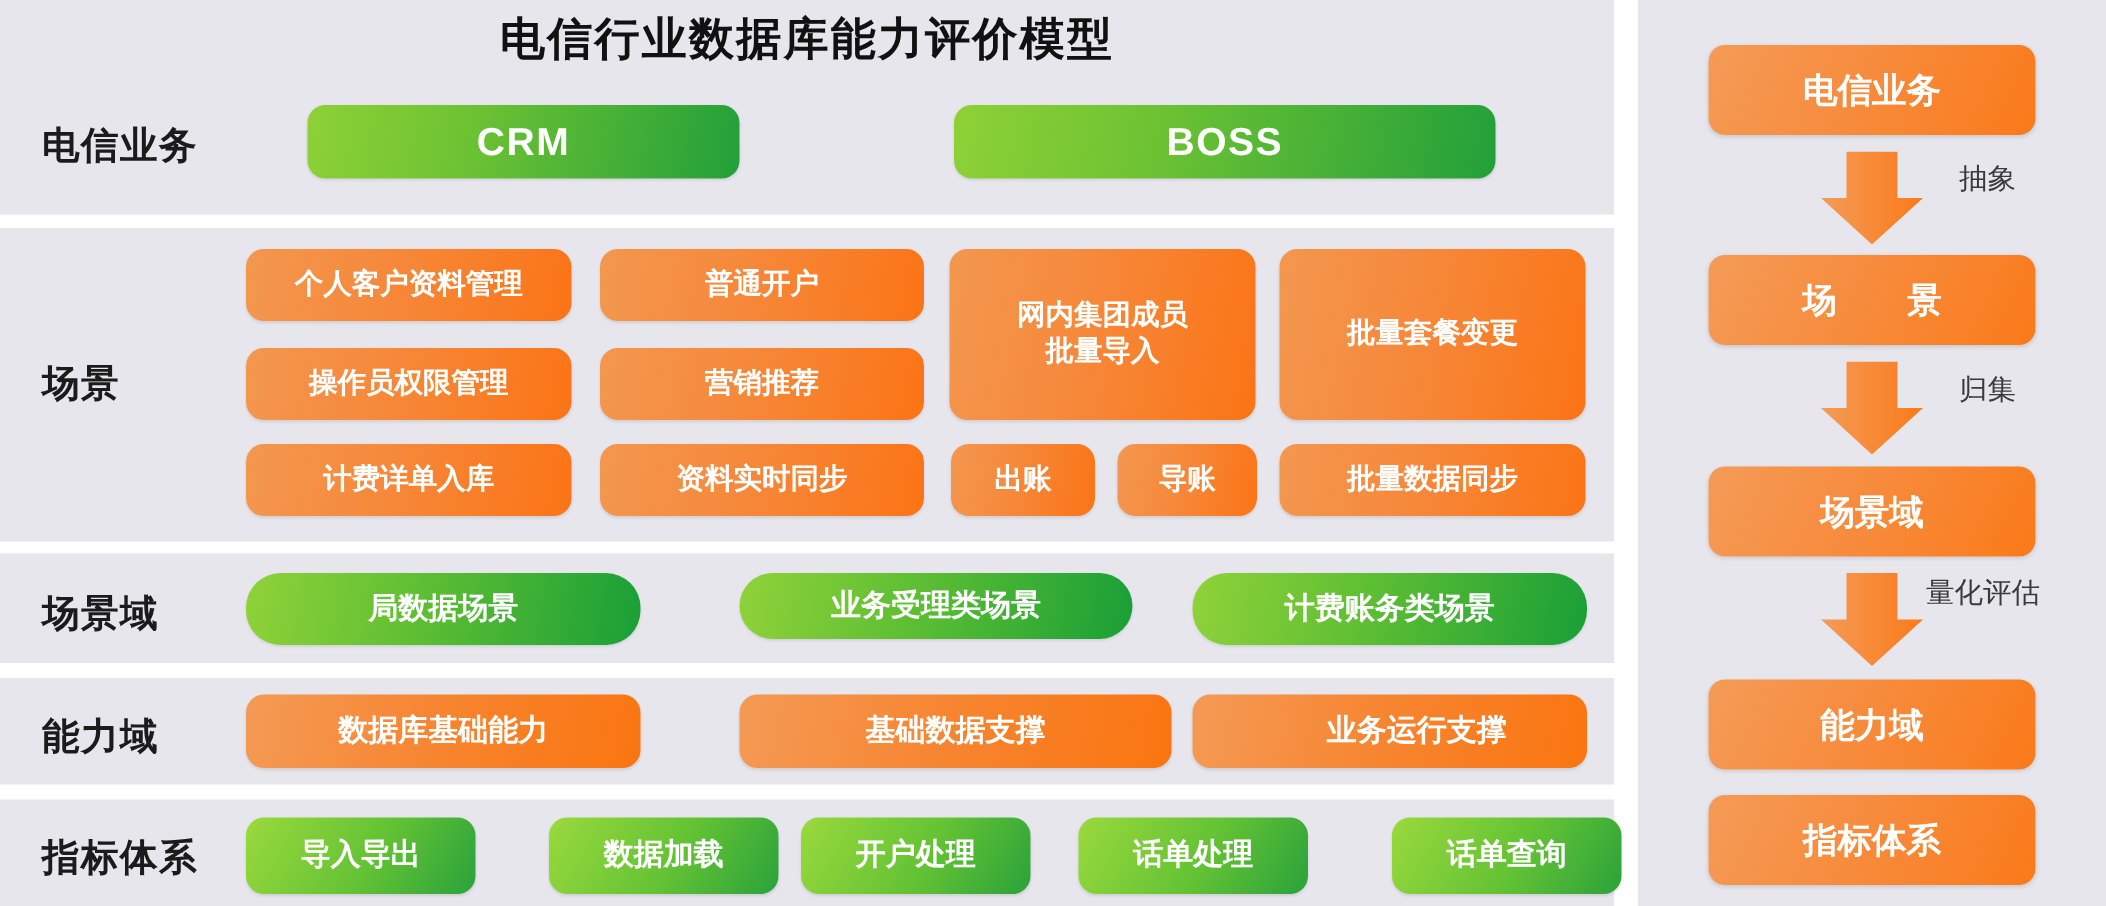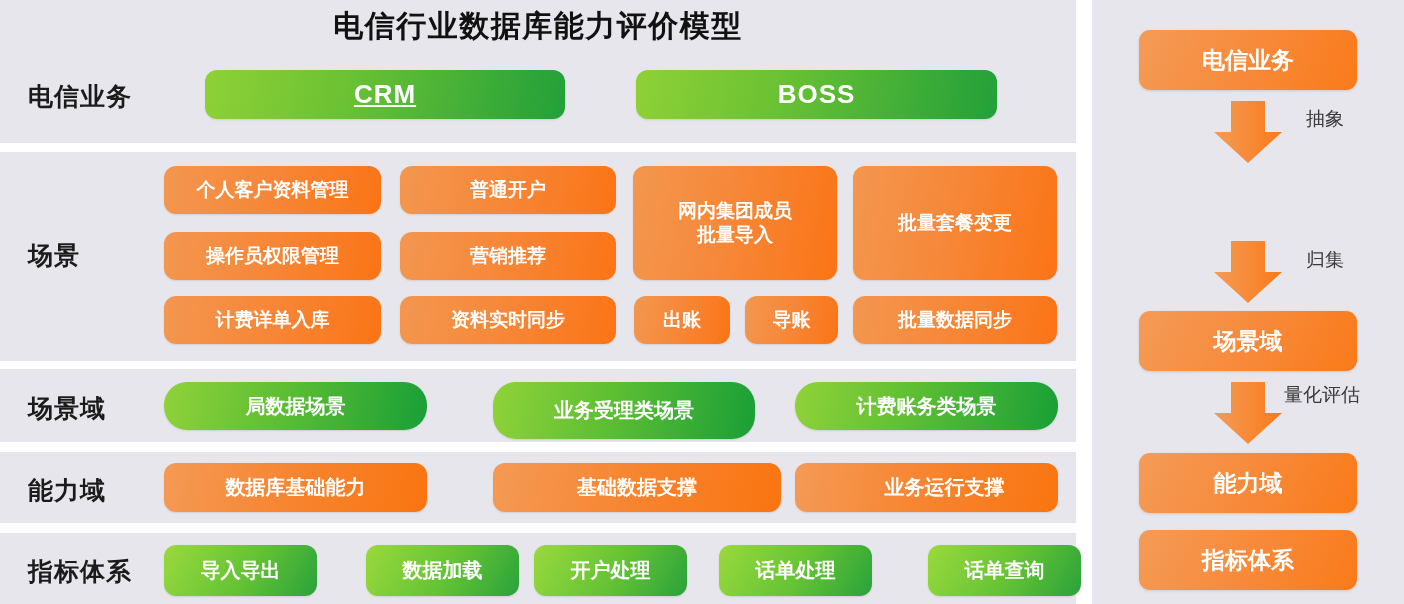--- a/index.html
+++ b/index.html
@@ -87,41 +87,41 @@
     <div class="band" style="top:533px; height:71px;"></div>
 
     <div class="title">电信行业数据库能力评价模型</div>
 
     <div class="band-label" style="top:80px;">电信业务</div>
     <div class="band-label" style="top:239px;">场景</div>
     <div class="band-label" style="top:392px;">场景域</div>
     <div class="band-label" style="top:474px;">能力域</div>
     <div class="band-label" style="top:555px;">指标体系</div>
 
-    <div class="tile green-dark" style="left:205px; top:70px; width:360px; height:49px; font-size:26px; letter-spacing:1px;text-decoration:underline;">CRM</div>
+    <div class="tile green-dark" style="left:205px; top:70px; width:288px; height:49px; font-size:26px; letter-spacing:1px;">CRM</div>
     <div class="tile green-dark" style="left:636px; top:70px; width:361px; height:49px; font-size:26px; letter-spacing:1px;">BOSS</div>
 
     <div class="tile orange-soft" style="left:164px; top:166px; width:217px; height:48px; font-size:19px;">个人客户资料管理</div>
     <div class="tile orange-soft" style="left:164px; top:232px; width:217px; height:48px; font-size:19px;">操作员权限管理</div>
     <div class="tile orange-soft" style="left:164px; top:296px; width:217px; height:48px; font-size:19px;">计费详单入库</div>
 
     <div class="tile orange-soft" style="left:400px; top:166px; width:216px; height:48px; font-size:19px;">普通开户</div>
     <div class="tile orange-soft" style="left:400px; top:232px; width:216px; height:48px; font-size:19px;">营销推荐</div>
     <div class="tile orange-soft" style="left:400px; top:296px; width:216px; height:48px; font-size:19px;">资料实时同步</div>
 
     <div class="tile orange-soft" style="left:633px; top:166px; width:204px; height:114px; font-size:19px;">网内集团成员
 批量导入</div>
     <div class="tile orange-soft" style="left:634px; top:296px; width:96px; height:48px; font-size:19px;">出账</div>
     <div class="tile orange-soft" style="left:745px; top:296px; width:93px; height:48px; font-size:19px;">导账</div>
 
     <div class="tile orange-soft" style="left:853px; top:166px; width:204px; height:114px; font-size:19px;">批量套餐变更</div>
     <div class="tile orange-soft" style="left:853px; top:296px; width:204px; height:48px; font-size:19px;">批量数据同步</div>
 
     <div class="tile green-mid" style="left:164px; top:382px; width:263px; height:48px; font-size:20px;">局数据场景</div>
-    <div class="tile green-mid" style="left:493px; top:382px; width:262px; height:57px; font-size:20px;">业务受理类场景</div>
+    <div class="tile green-mid" style="left:493px; top:382px; width:262px; height:44px; font-size:20px;">业务受理类场景</div>
     <div class="tile green-mid" style="left:795px; top:382px; width:263px; height:48px; font-size:20px;">计费账务类场景</div>
 
     <div class="tile orange-mid" style="left:164px; top:463px; width:263px; height:49px; font-size:20px;">数据库基础能力</div>
     <div class="tile orange-mid" style="left:493px; top:463px; width:288px; height:49px; font-size:20px;">基础数据支撑</div>
     <div class="tile orange-mid" style="left:795px; top:463px; width:263px; height:49px; font-size:20px;padding-left:36px;">业务运行支撑</div>
 
     <div class="tile green-light" style="left:164px; top:545px; width:153px; height:51px; font-size:20px;">导入导出</div>
     <div class="tile green-light" style="left:349px; top:545px; width:153px; height:51px; font-size:20px;margin-left:17px;">数据加载</div>
     <div class="tile green-light" style="left:534px; top:545px; width:153px; height:51px; font-size:20px;">开户处理</div>
     <div class="tile green-light" style="left:719px; top:545px; width:153px; height:51px; font-size:20px;">话单处理</div>
@@ -138,20 +138,21 @@
           <linearGradient id="ag1" x1="0" y1="0" x2="1" y2="0">
             <stop offset="0%" stop-color="#f49b57"></stop>
               <stop offset="100%" stop-color="#fa7a19"></stop>
           </linearGradient>
         </defs>
         <polygon points="17,0 51,0 51,31 68,31 34,62 0,31 17,31" fill="url(#ag1)"></polygon>
       </svg>
     </div>
     <div class="flow-arrow-label" style="left:214px; top:106px;">抽象</div>
 
+    <div class="flow-box" style="top:170px; letter-spacing:12px; text-indent:12px;">场　景</div>
 
     <div class="flow-arrow" style="top:241px;">
       <svg width="68" height="62" viewBox="0 0 68 62">
         <defs>
           <linearGradient id="ag2" x1="0" y1="0" x2="1" y2="0">
             <stop offset="0%" stop-color="#f49b57"></stop>
               <stop offset="100%" stop-color="#fa7a19"></stop>
           </linearGradient>
         </defs>
         <polygon points="17,0 51,0 51,31 68,31 34,62 0,31 17,31" fill="url(#ag2)"></polygon>

